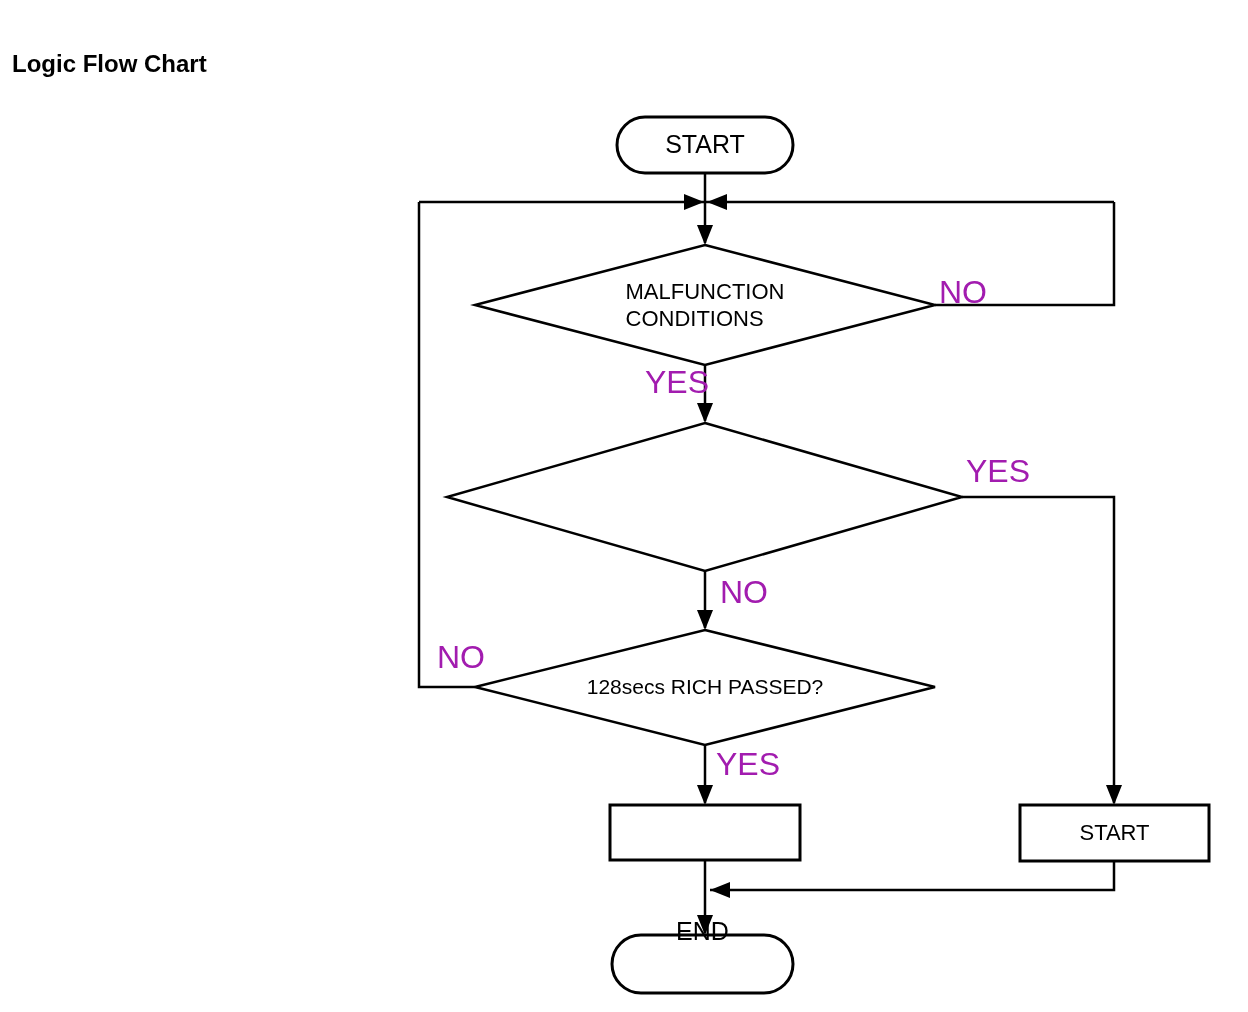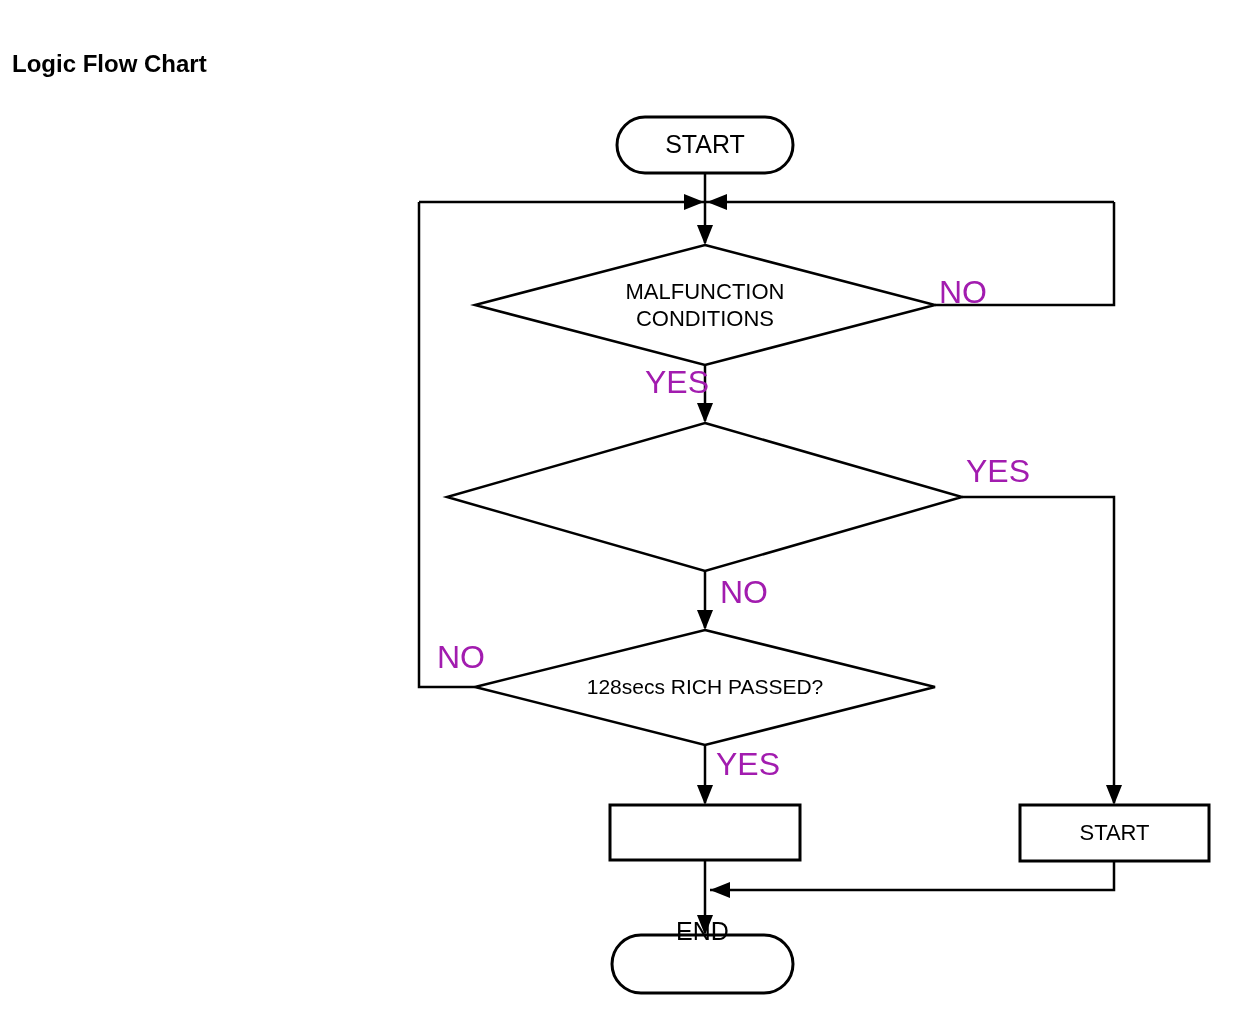--- a/index.html
+++ b/index.html
@@ -26,21 +26,21 @@
     position: absolute;
     inset: 0;
     width: 1248px;
     height: 1012px;
   }
   .node-label {
     position: absolute;
     display: flex;
     align-items: center;
     justify-content: center;
-    text-align: center;
+    text-align: left;
     white-space: pre-line;
     line-height: 1.25;
     color: #000000;
   }
   .lbl-start   { left: 617px; top: 117px; width: 176px; height: 56px; font-size: 25px; }
   .lbl-end     { left: 612px; top: 903px; width: 181px; height: 58px; font-size: 25px; }
   .lbl-monitoring { left: 475px; top: 245px; width: 460px; height: 120px; font-size: 22px; }
   .lbl-oxygen  { left: 447px; top: 423px; width: 516px; height: 148px; font-size: 19px; }
   .lbl-timer   { left: 475px; top: 630px; width: 460px; height: 115px; font-size: 21px; }
   .lbl-malfunction { left: 610px; top: 805px; width: 190px; height: 55px; font-size: 22px; }

